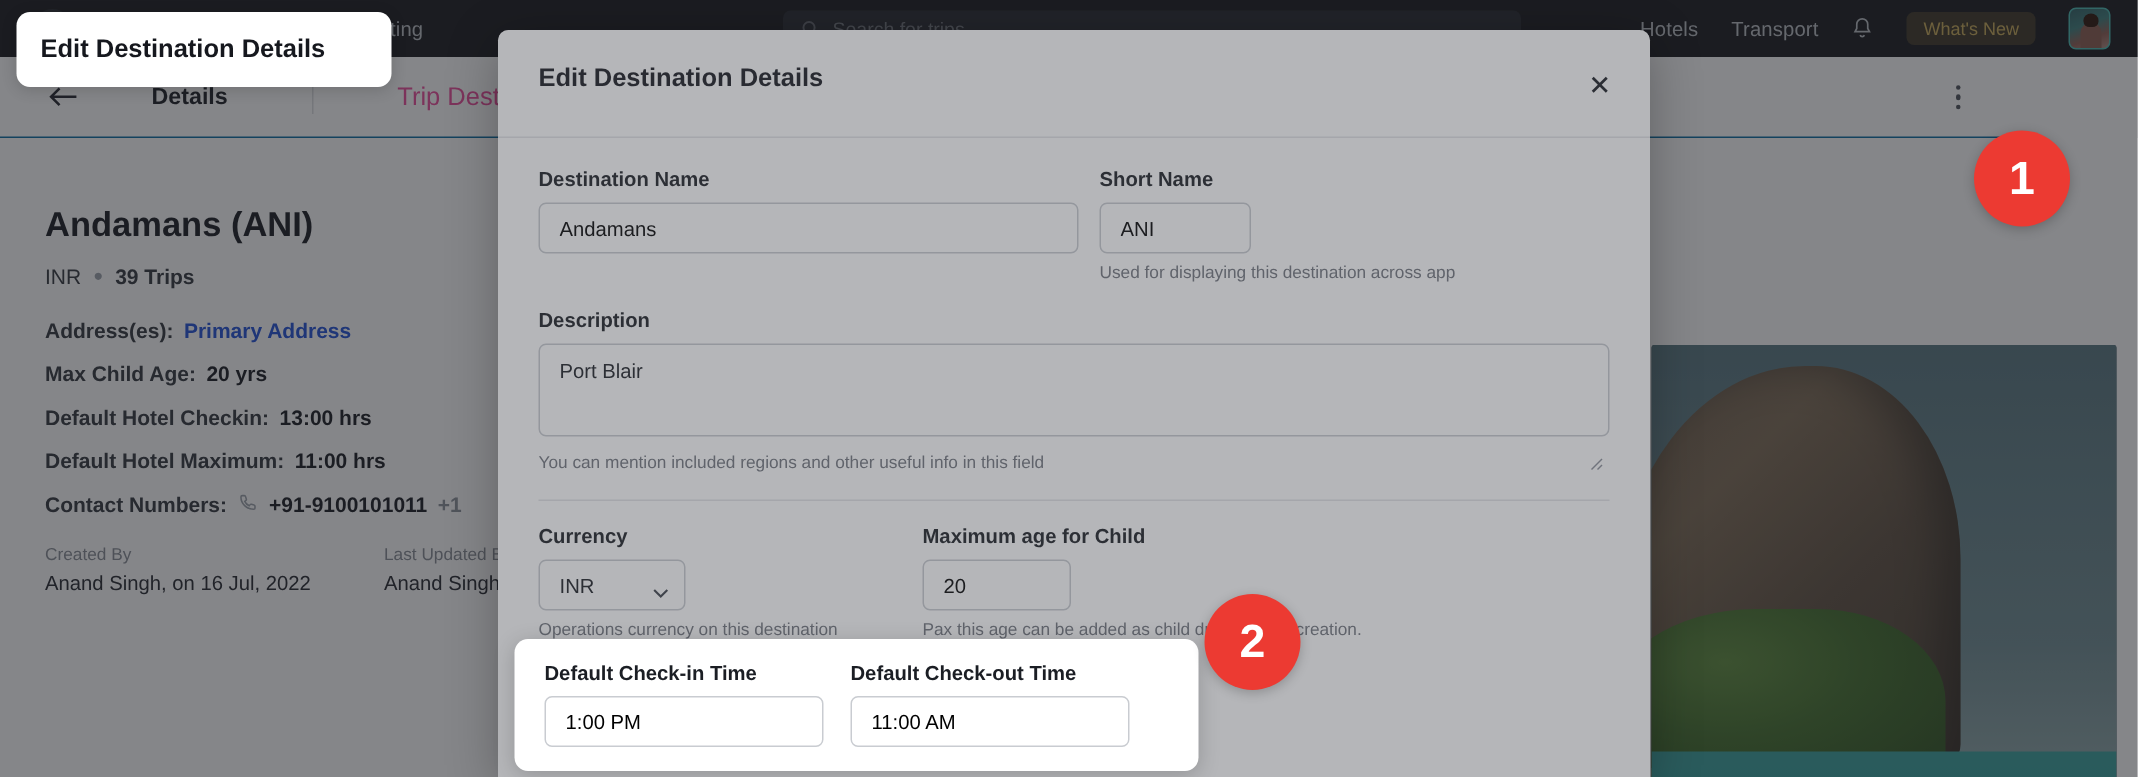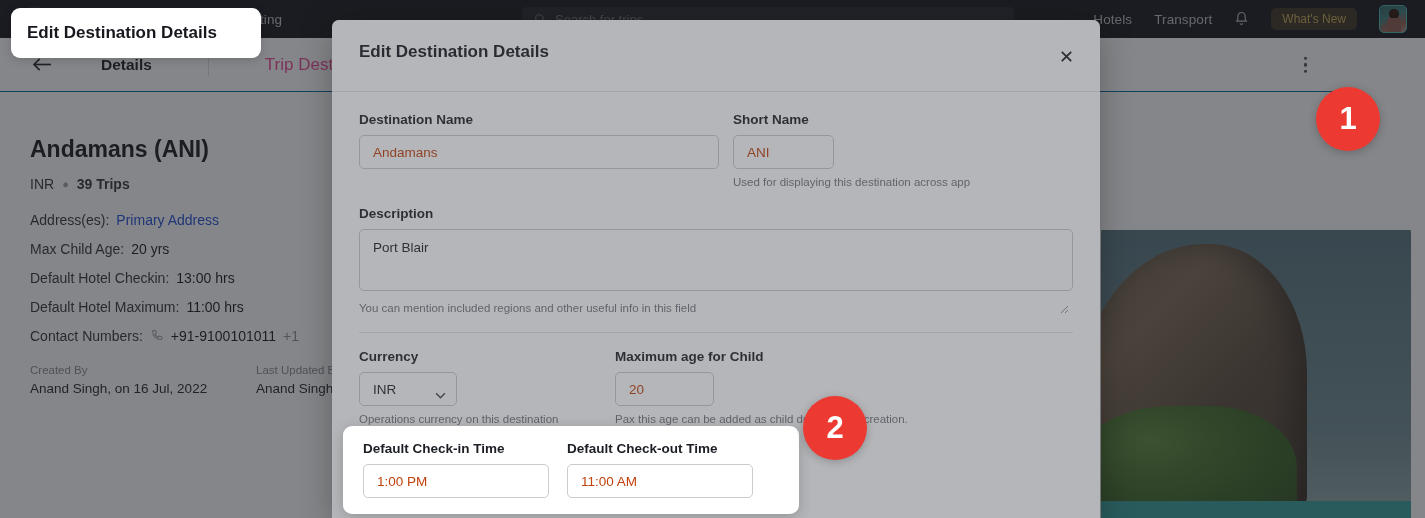--- a/index.html
+++ b/index.html
@@ -108,20 +108,21 @@
     display: flex; align-items: center; gap: 8px;
   }
   .meta-line .dot { color: #9aa0a8; font-size: 11px; }
   .meta-line .trips { font-weight: 700; }
 
   .facts { position: absolute; left: 30px; top: 120px; }
   .fact-row {
     display: flex; align-items: center; gap: 7px;
     font-size: 14px; color: #2f333a; margin-bottom: 13px;
     white-space: nowrap;
+    font-weight: bold;
   }
   .fact-lbl { color: #2f333a; }
   .fact-val { color: #16181e; }
   .fact-link { color: #1d4ed8; }
   .phone-ico { color: #9aa0a8; display: inline-flex; }
   .plus1 { color: #8b9099; }
 
   .audit { position: absolute; left: 30px; top: 272px; display: flex; gap: 30px; }
   .audit-col { min-width: 196px; }
   .audit-lbl { font-size: 11.5px; color: #868b93; margin-bottom: 5px; }
@@ -209,21 +210,21 @@
   .modal-body { position: relative; padding: 20px 27px 0 27px; }
 
   .row { display: flex; }
   .fgroup { position: relative; }
   .flabel {
     font-size: 13.5px; font-weight: 700; color: #1b1e24;
     margin-bottom: 8px; display: block; white-space: nowrap;
   }
   .finput {
     height: 34px; border: 1px solid #c9ccd1; border-radius: 5px;
-    background: #ffffff; font-size: 13.5px; color: #c2410c;
+    background: #ffffff; font-size: 13.5px; color: #000000;
     padding: 0 13px; font-family: "Liberation Sans", sans-serif;
     outline: none; width: 100%;
   }
   .fhelp { font-size: 11.5px; color: #72767e; margin-top: 7px; white-space: nowrap; }
   .ftextarea {
     width: 100%; height: 62px; resize: none;
     border: 1px solid #c9ccd1; border-radius: 5px; background: #fff;
     font-size: 13.5px; color: #1b1e24; padding: 10px 13px;
     font-family: "Liberation Sans", sans-serif; outline: none;
   }

